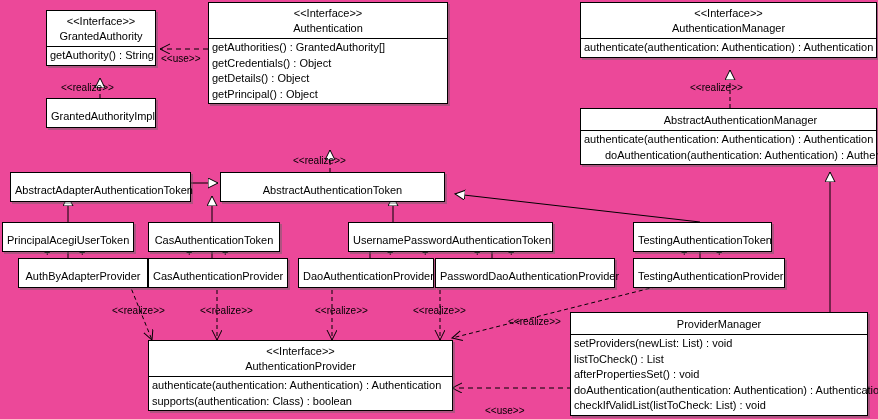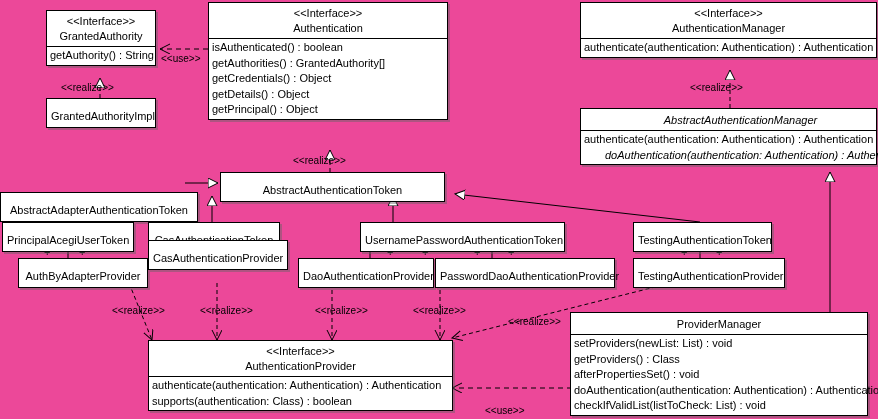--- a/index.html
+++ b/index.html
@@ -33,21 +33,20 @@
   }
   .cname {
     text-align: center;
     font-size: 11px;
     line-height: 14px;
     padding-bottom: 3px;
     padding-top: 1px;
     white-space: nowrap;
   }
   .cname.abstract, .op.abstract {
-    font-style: italic;
     padding-left: 24px;
   }
   .divider {
     border-top: 1px solid #000;
     height: 0;
     font-size: 0;
     line-height: 0;
   }
   .ops {
     padding: 1px 0 1px 0;
@@ -194,21 +193,20 @@
 
   <div class="uml-box" style="left:46px; top:98px; width:110px;">
     <div class="simple-name">GrantedAuthorityImpl</div>
   </div>
 
   <div class="uml-box" style="left:208px; top:2px; width:240px;">
     <div class="stereo">&lt;&lt;Interface&gt;&gt;</div>
     <div class="cname">Authentication</div>
     <div class="divider"></div>
     <div class="ops">
-      <div class="op">isAuthenticated() : boolean</div>
       <div class="op">getAuthorities() : GrantedAuthority[]</div>
       <div class="op">getCredentials() : Object</div>
       <div class="op">getDetails() : Object</div>
       <div class="op">getPrincipal() : Object</div>
     </div>
   </div>
 
   <div class="uml-box" style="left:580px; top:2px; width:297px;">
     <div class="stereo">&lt;&lt;Interface&gt;&gt;</div>
     <div class="cname">AuthenticationManager</div>
@@ -220,49 +218,49 @@
 
   <div class="uml-box" style="left:580px; top:108px; width:297px;">
     <div class="cname abstract" style="padding-top:4px;">AbstractAuthenticationManager</div>
     <div class="divider"></div>
     <div class="ops">
       <div class="op">authenticate(authentication: Authentication) : Authentication</div>
       <div class="op abstract">doAuthentication(authentication: Authentication) : Authentication</div>
     </div>
   </div>
 
-  <div class="uml-box" style="left:0; top:172px; width:198px;margin-top:20px;">
+  <div class="uml-box" style="left:10px; top:172px; width:181px;">
     <div class="simple-name abstract">AbstractAdapterAuthenticationToken</div>
   </div>
 
   <div class="uml-box" style="left:220px; top:172px; width:225px;">
     <div class="simple-name abstract">AbstractAuthenticationToken</div>
   </div>
 
   <div class="uml-box" style="left:2px; top:222px; width:132px;">
     <div class="simple-name">PrincipalAcegiUserToken</div>
   </div>
 
   <div class="uml-box" style="left:148px; top:222px; width:132px;">
     <div class="simple-name">CasAuthenticationToken</div>
   </div>
 
-  <div class="uml-box" style="left:348px; top:222px; width:205px;margin-left:12px;">
+  <div class="uml-box" style="left:348px; top:222px; width:205px;">
     <div class="simple-name">UsernamePasswordAuthenticationToken</div>
   </div>
 
   <div class="uml-box" style="left:633px; top:222px; width:139px;">
     <div class="simple-name">TestingAuthenticationToken</div>
   </div>
 
   <div class="uml-box" style="left:2px; top:258px; width:130px;margin-left:16px;">
     <div class="simple-name">AuthByAdapterProvider</div>
   </div>
 
-  <div class="uml-box" style="left:148px; top:240px; width:140px;">
+  <div class="uml-box" style="left:148px; top:258px; width:140px;">
     <div class="simple-name">CasAuthenticationProvider</div>
   </div>
 
   <div class="uml-box" style="left:298px; top:258px; width:136px;">
     <div class="simple-name">DaoAuthenticationProvider</div>
   </div>
 
   <div class="uml-box" style="left:435px; top:258px; width:180px;">
     <div class="simple-name">PasswordDaoAuthenticationProvider</div>
   </div>
@@ -279,21 +277,21 @@
       <div class="op">authenticate(authentication: Authentication) : Authentication</div>
       <div class="op">supports(authentication: Class) : boolean</div>
     </div>
   </div>
 
   <div class="uml-box" style="left:570px; top:312px; width:298px;">
     <div class="cname" style="padding-top:4px;">ProviderManager</div>
     <div class="divider"></div>
     <div class="ops">
       <div class="op">setProviders(newList: List) : void</div>
-      <div class="op">getProviders() : Class</div>
+      <div class="op">listToCheck() : List</div>
       <div class="op">afterPropertiesSet() : void</div>
       <div class="op">doAuthentication(authentication: Authentication) : Authentication</div>
       <div class="op">checkIfValidList(listToCheck: List) : void</div>
     </div>
   </div>
 
   <div class="edge-label" style="left:161px; top:53px;">&lt;&lt;use&gt;&gt;</div>
   <div class="edge-label" style="left:61px; top:82px;">&lt;&lt;realize&gt;&gt;</div>
   <div class="edge-label" style="left:293px; top:155px;">&lt;&lt;realize&gt;&gt;</div>
   <div class="edge-label" style="left:690px; top:82px;">&lt;&lt;realize&gt;&gt;</div>

